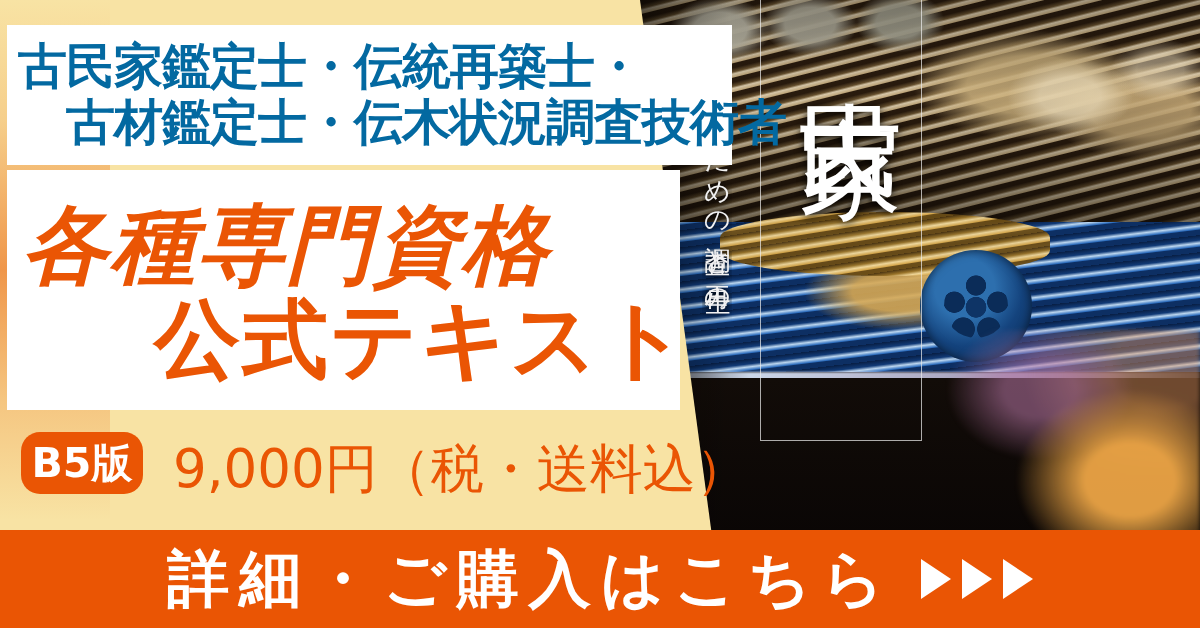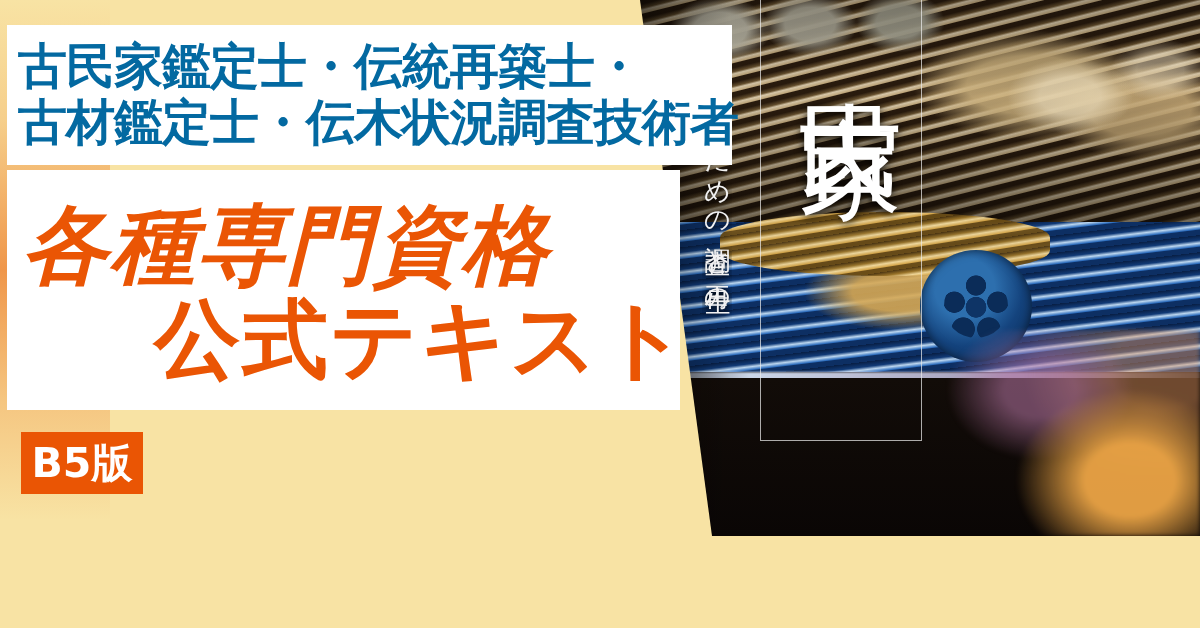--- a/index.html
+++ b/index.html
@@ -135,34 +135,34 @@
 
   
   .panel-a{position:absolute;top:25px;left:7px;width:725px;height:140px;background:#fff;}
   .panel-b{position:absolute;top:170px;left:7px;width:673px;height:240px;background:#fff;}
 
   .line1,.line2{
     position:absolute;left:18px;color:#0369a1;font-weight:700;
     font-size:49px;letter-spacing:-1px;white-space:nowrap;
   }
   .line1{top:34px;}
-  .line2{top:90px;}
+  .line2{top:90px;margin-left:48px;}
 
   .big1,.big2{
     position:absolute;color:#EA5504;font-weight:700;white-space:nowrap;
     font-size:86px;letter-spacing:2px;
   }
   .big1{top:188px;left:22px;font-style:italic;}
   .big2{top:282px;left:154px;}
 
   
   .badge{
     position:absolute;top:432px;left:21px;width:122px;height:62px;
     background:#EA5504;color:#fff;font-weight:700;font-size:41px;
-    display:flex;align-items:center;justify-content:center;letter-spacing:0px;
+    display:flex;align-items:center;justify-content:center;letter-spacing:0px;border-radius:19px;
   }
   .price{
     position:absolute;top:434px;left:173px;color:#EA5504;
     font-size:53px;font-weight:400;white-space:nowrap;letter-spacing:0px;
   }
 
   
   .cta{
     position:absolute;top:530px;left:0;width:1200px;height:98px;background:#EA5504;
     display:flex;align-items:center;justify-content:center;gap:26px;
@@ -200,15 +200,24 @@
 
   <div class="panel-a"></div>
   <div class="line1">古民家鑑定士・伝統再築士・</div>
   <div class="line2">古材鑑定士・伝木状況調査技術者</div>
 
   <div class="panel-b"></div>
   <div class="big1">各種専門資格</div>
   <div class="big2">公式テキスト</div>
 
   <div class="badge">B5版</div>
-
+  <div class="price">9,000円（税・送料込）</div>
+
+  <div class="cta">
+    <span class="cta-text">詳細・ご購入はこちら</span>
+    <span class="arrows">
+      <span class="arrow"></span>
+      <span class="arrow"></span>
+      <span class="arrow"></span>
+    </span>
+  </div>
 
 </div>
 
 </body></html>

